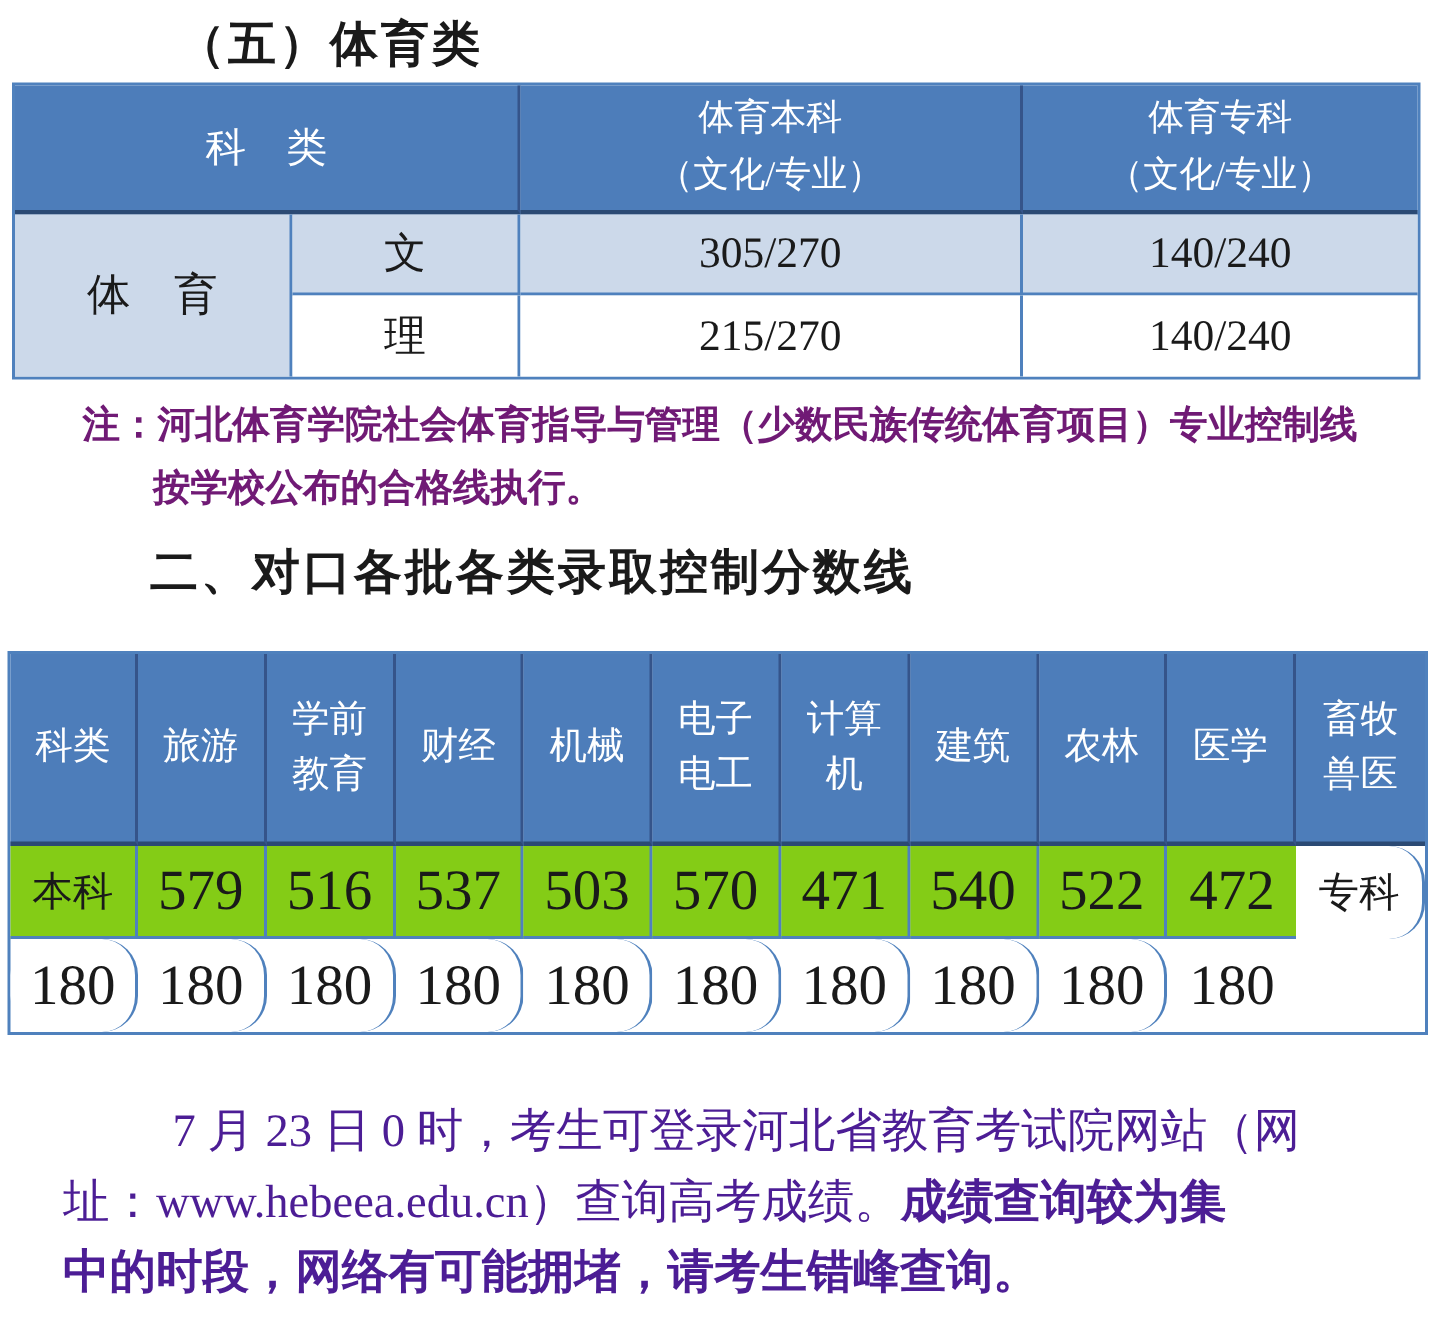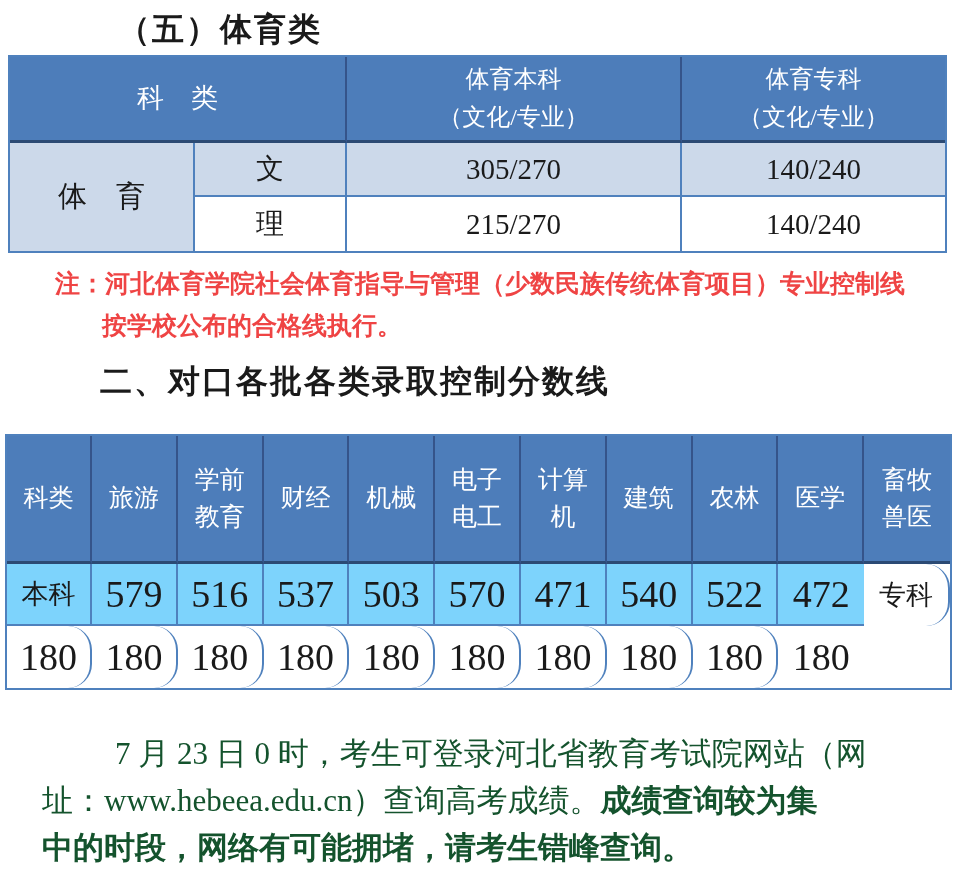--- a/index.html
+++ b/index.html
@@ -44,21 +44,21 @@
   .t1 .group {
     grid-column: 1; grid-row: 2 / 4;
     background: #ccd9ea; border-right: 2px solid #4f81bd;
     font-size: 29px;
   }
   .t1 .r1 { background: #ccd9ea; border-bottom: 2px solid #4f81bd; }
   .t1 .r2 { background: #ffffff; }
   .t1 .colsep { border-right: 2px solid #4f81bd; }
   .t1 .num { font-size: 29px; }
 
-  .note { position: absolute; left: 55px; top: 262px; font-size: 25px; line-height: 42px; color: #ef4444; }
+  .note { position: absolute; left: 55px; top: 262px; font-size: 25px; line-height: 42px; color: #701a75; }
   .note .l2 { margin-left: 47px; }
 
   
   .t2 {
     position: absolute; left: 5px; top: 434px;
     display: grid;
     grid-template-columns: 85px repeat(10, 85.8px);
     grid-template-rows: 128px 62px 62px;
     border: 2px solid #4f81bd;
     background: #ffffff;
@@ -70,27 +70,27 @@
     line-height: 1.45;
     border-bottom: 3px solid #2b4a74;
     border-right: 2px solid #35548a;
   }
   .t2 .hd:nth-child(11) { border-right: none; }
   .t2 .cell {
     display: flex; align-items: center; justify-content: center;
     border-right: 2px solid #4f81bd;
   }
   .t2 .cell.last { border-right: none; }
-  .t2 .row1 { background: #7dd3fc; border-bottom: 2px solid #4f81bd; }
+  .t2 .row1 { background: #84cc16; border-bottom: 2px solid #4f81bd; }
   .t2 .row2 { background: #ffffff; border-radius: 24px; }
   .t2 .rowlabel { font-size: 27px; }
   .t2 .num { font-size: 38px; text-align: right; }
 
   
-  .footer { position: absolute; left: 42px; top: 730px; width: 890px; font-size: 31px; line-height: 47px; color: #14532d; }
+  .footer { position: absolute; left: 42px; top: 730px; width: 890px; font-size: 31px; line-height: 47px; color: #4c1d95; }
   .footer .l1 { padding-left: 73px; }
   .footer .b { font-family: "Liberation Sans", "DejaVu Sans", sans-serif; font-weight: bold; }
 </style>
 </head>
 <body>
 
 <div class="page">
 
   <div class="title1 cn-bold">（五）体育类</div>
 

